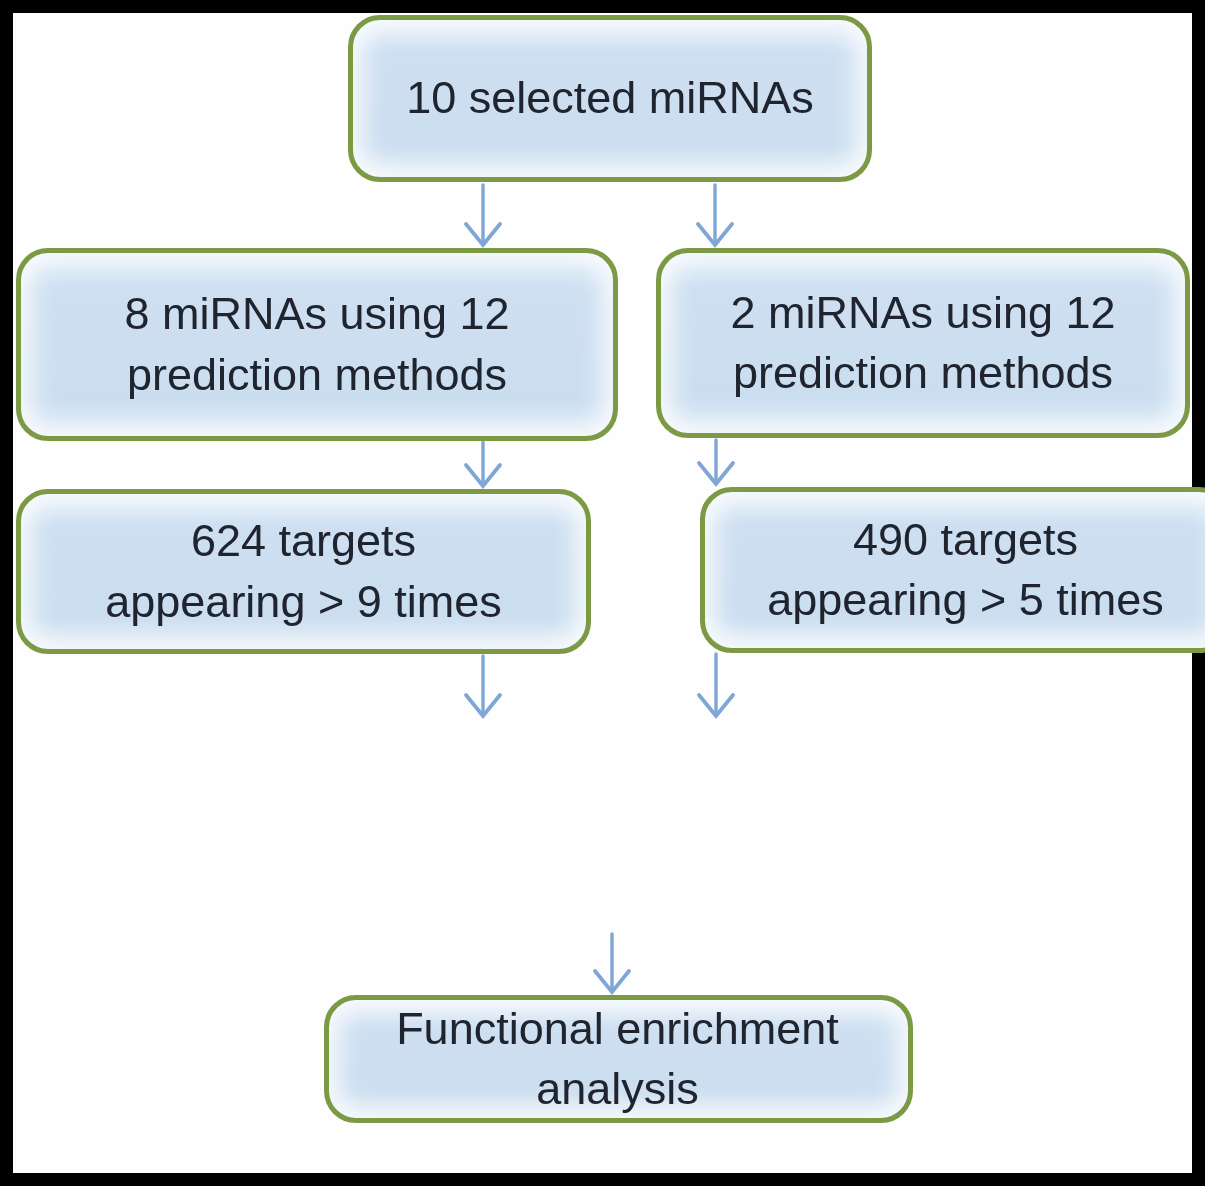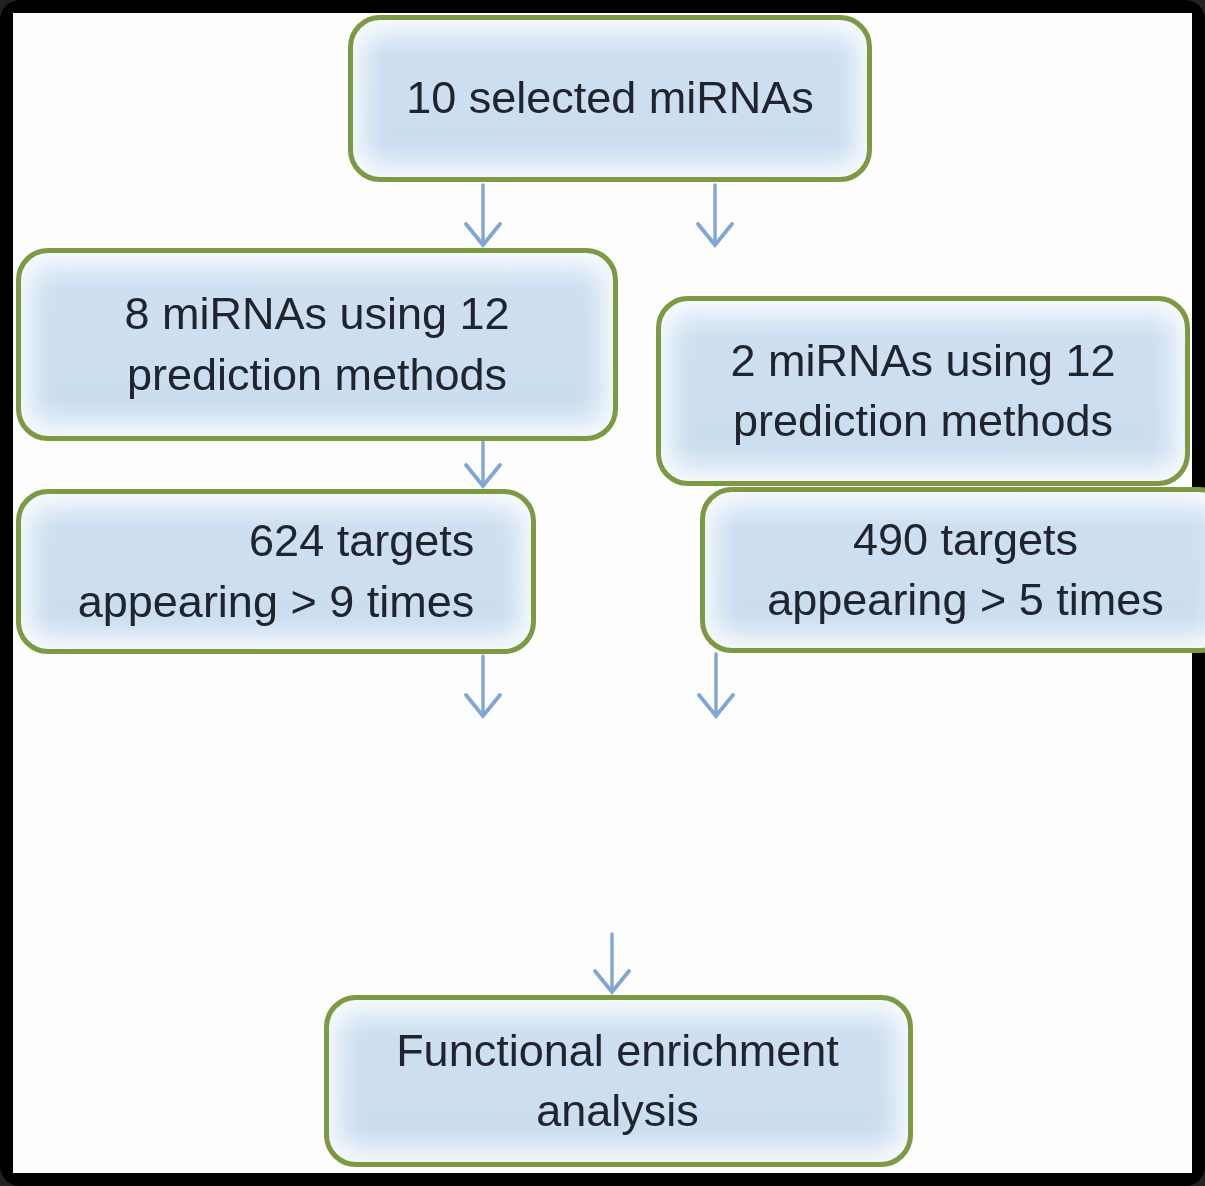--- a/index.html
+++ b/index.html
@@ -10,21 +10,20 @@
     --box-fill:#cbdef0;
     --arrow:#7fa6d4;
     --text:#20242e;
   }
   .figure{
     position:relative;
     width:1205px;height:1186px;
     background:var(--frame-bg);
     overflow:hidden;
     font-family:"Liberation Sans",sans-serif;
-    border-radius:20px;
   }
   .canvas{
     position:absolute;
     left:13px;top:13px;right:13px;bottom:13px;
     background:var(--canvas-bg);
   }
   .node{
     position:absolute;
     box-sizing:border-box;
     border:5px solid var(--box-border);
@@ -91,25 +90,25 @@
       <line class="arrow-stem" x1="612" y1="934" x2="612" y2="988"></line>
       <polyline class="arrow-head" points="595,971 612,992 629,971"></polyline>
     </g>
   </svg>
 
   <div class="node" style="left:348px;top:15px;width:524px;height:167px;">10 selected miRNAs</div>
 
   <div class="node" style="left:16px;top:248px;width:602px;height:193px;">8 miRNAs using 12
 prediction methods</div>
 
-  <div class="node" style="left:656px;top:248px;width:534px;height:190px;margin-top:48px;">2 miRNAs using 12
+  <div class="node" style="left:656px;top:248px;width:534px;height:190px;">2 miRNAs using 12
 prediction methods</div>
 
-  <div class="node" style="left:16px;top:489px;width:520px;height:165px;text-align:right;">624 targets
+  <div class="node" style="left:16px;top:489px;width:575px;height:165px;">624 targets
 appearing &gt; 9 times</div>
 
   <div class="node" style="left:656px;top:487px;width:531px;height:166px;margin-left:44px;">490 targets
 appearing &gt; 5 times</div>
 
 
-  <div class="node" style="left:324px;top:995px;width:589px;height:172px;padding-left:12px;">Functional enrichment
+  <div class="node" style="left:324px;top:995px;width:589px;height:128px;padding-left:12px;">Functional enrichment
 analysis</div>
 </div>
 
 </body></html>

